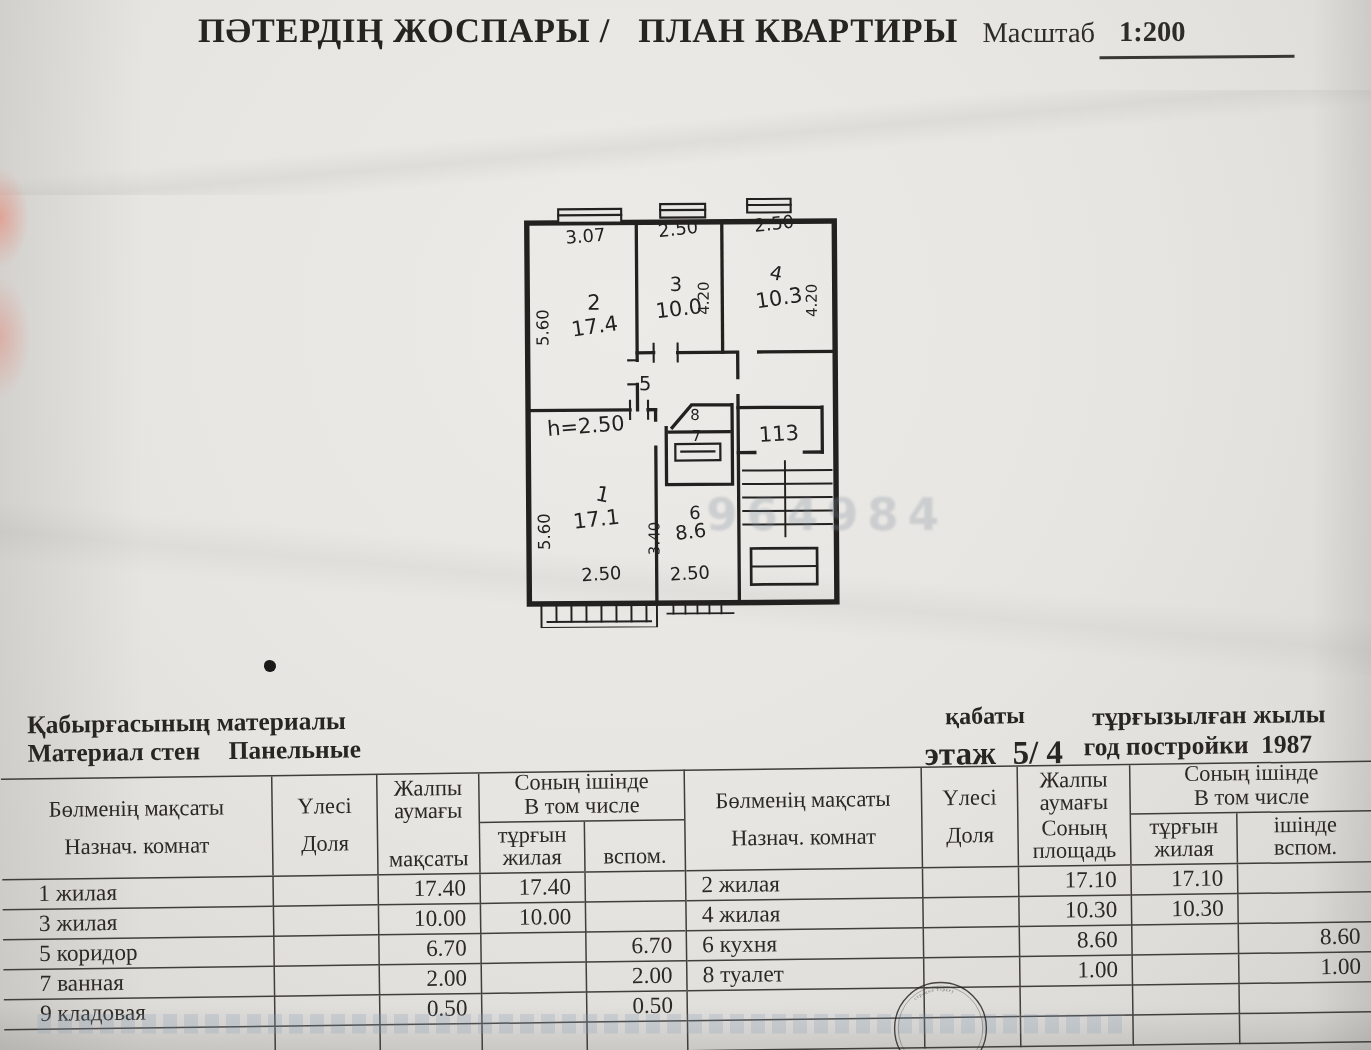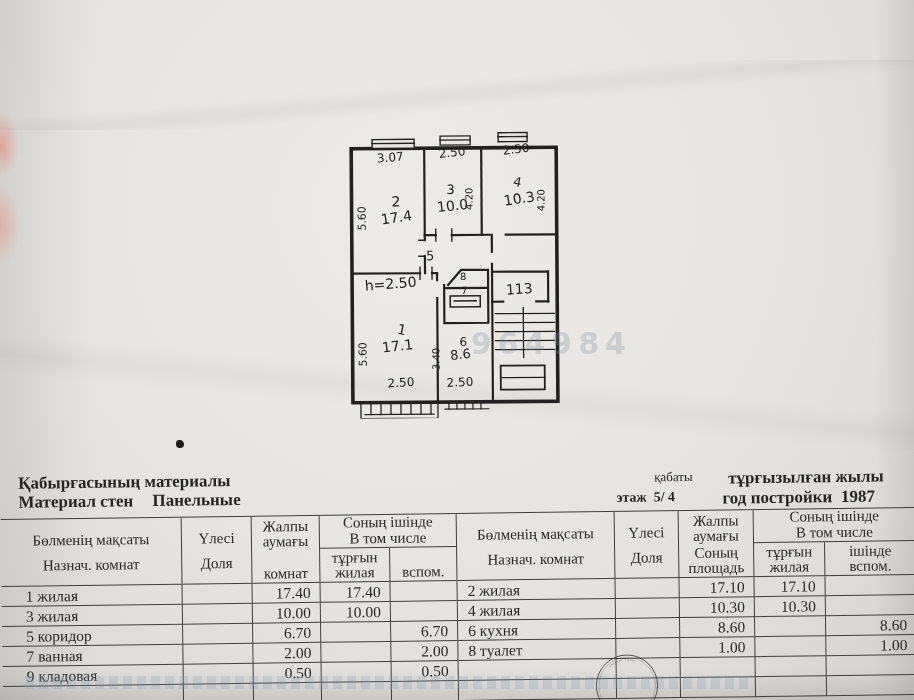--- a/index.html
+++ b/index.html
@@ -45,23 +45,23 @@
       color:rgba(125,140,155,.28);letter-spacing:6px;filter:blur(.6px);pointer-events:none;text-align:right;}
   #plan-dot{position:absolute;left:176px;top:440px;width:8px;height:8px;background:#1c1a18;border-radius:45% 55% 50% 50%;}
 
   
   #table-area{position:absolute;left:0;top:470px;width:914px;height:245px;
       transform:rotate(-0.75deg);transform-origin:0 0;font-size:15px;}
   .info{position:absolute;white-space:pre;color:#282623;}
   #info-wall-kaz{left:18px;top:4px;font-size:17px;font-weight:700;}
   #info-wall-rus{left:18px;top:23px;font-size:17px;font-weight:700;}
   #info-wall-val{left:152px;top:23px;font-size:17px;font-weight:700;}
-  #info-floor-kaz{left:654px;top:8px;font-size:13px;font-weight:400;}
+  #info-floor-kaz{left:630px;top:8px;font-size:16px;font-weight:700;}
   #info-year-kaz{left:728px;top:8px;font-size:17px;font-weight:700;}
-  #info-floor-rus{left:616px;top:28px;font-size:14px;font-weight:700;}
+  #info-floor-rus{left:616px;top:28px;font-size:22px;font-weight:700;}
   #info-year-rus{left:722px;top:28px;font-size:17px;font-weight:700;}
 
   #grid{position:absolute;left:0;top:49px;width:914px;height:186px;}
   .half{position:absolute;top:0;height:186px;}
   #half-left{left:0;width:455px;border-top:1.5px solid #3f3d3a;}
   #half-right{left:455px;width:459px;border-top:1.5px solid #3f3d3a;border-left:1.5px solid #3f3d3a;}
   .hed{display:grid;height:66px;border-bottom:1.5px solid #3f3d3a;}
   #half-left .hed{grid-template-columns:180px 70px 68px 137px;}
   #half-right .hed{grid-template-columns:157px 64px 75px 162px;}
   .hcell{display:flex;flex-direction:column;justify-content:center;align-items:center;
@@ -101,20 +101,26 @@
 <div id="photo">
 
   <div class="crease c1"></div>
   <div class="crease c2"></div>
   <div class="crease c3"></div>
   <div class="crease c4"></div>
   <div class="crease c5"></div>
   <div class="finger f1"></div>
   <div class="finger f2"></div>
 
+  <div id="title-row">
+    <div id="main-title">ПӘТЕРДІҢ ЖОСПАРЫ /   ПЛАН КВАРТИРЫ</div>
+    <div id="scale-label">Масштаб</div>
+    <div id="scale-value">1:200</div>
+    <div id="scale-line"></div>
+  </div>
 
   <div id="plan-wrap">
     <svg id="plan-svg" width="230" height="300" viewBox="0 0 230 300">
       <g stroke="#23211f" fill="none" stroke-linecap="square">
 
         <rect x="12" y="30" width="205" height="254" stroke-width="3.6"></rect>
 
         <g stroke-width="1.4">
           <rect x="33" y="21" width="42" height="9" fill="#e9e7e4"></rect>
             <line x1="33" y1="25" x2="75" y2="25"></line>
@@ -236,21 +242,21 @@
               <span class="gap"></span>
             <span>Назнач. комнат</span>
           </div>
           <div class="hcell vsep">
             <span>Үлесі</span>
               <span class="gap"></span>
             <span>Доля</span>
           </div>
           <div class="hcell hcell-area vsep">
             <span>Жалпы аумағы</span>
-            <span>комнат</span>
+            <span>мақсаты</span>
           </div>
           <div class="incl">
             <div class="incl-top">
               <div>Соның ішінде</div>
               <div>В том числе</div>
             </div>
             <div class="incl-bot">
               <div class="sub sub-living">
                 <span>тұрғын</span>
                 <span>жилая</span>

